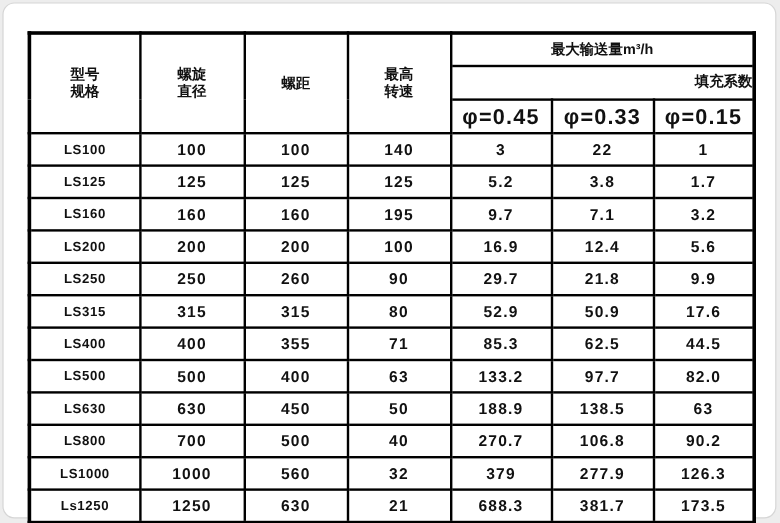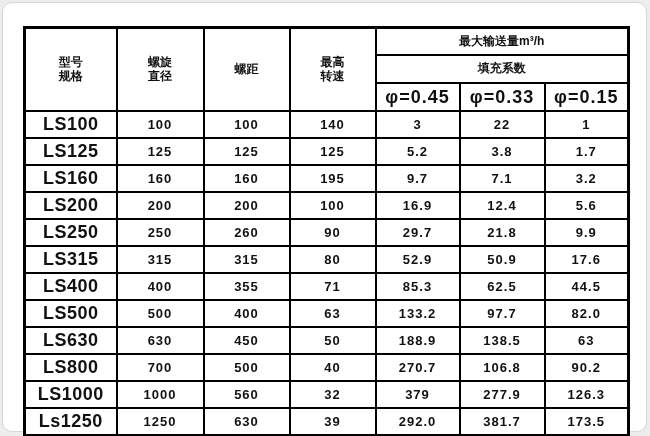--- a/index.html
+++ b/index.html
@@ -46,29 +46,29 @@
     vertical-align: middle;
     font-weight: 700;
     overflow: hidden;
   }
   thead th {
     font-size: 12px;
     line-height: 1.15;
     white-space: pre-line;
   }
   tr.hdr-capacity th { height: 25px; }
-  tr.hdr-fill th { height: 26px; }
+  tr.hdr-fill th { height: 26px; text-align: right; }
   tr.hdr-phi th { height: 26px; font-size: 18px; letter-spacing: 1px; }
   tbody td {
     height: 25px;
     font-size: 13px;
     letter-spacing: 1px;
   }
   tbody td.model-cell {
-    font-size: 18px;
+    font-size: 11px;
     letter-spacing: 0.5px;
   }
 </style>
 </head>
 <body>
 
 <div class="scan-card"></div>
 
 <table class="spec-table">
   <colgroup>
@@ -197,19 +197,19 @@
       <td>560</td>
       <td>32</td>
       <td>379</td>
       <td>277.9</td>
       <td>126.3</td>
     </tr>
     <tr>
       <td class="model-cell">Ls1250</td>
       <td>1250</td>
       <td>630</td>
-      <td>39</td>
-      <td>292.0</td>
+      <td>21</td>
+      <td>688.3</td>
       <td>381.7</td>
       <td>173.5</td>
     </tr>
   </tbody>
 </table>
 
 </body></html>

